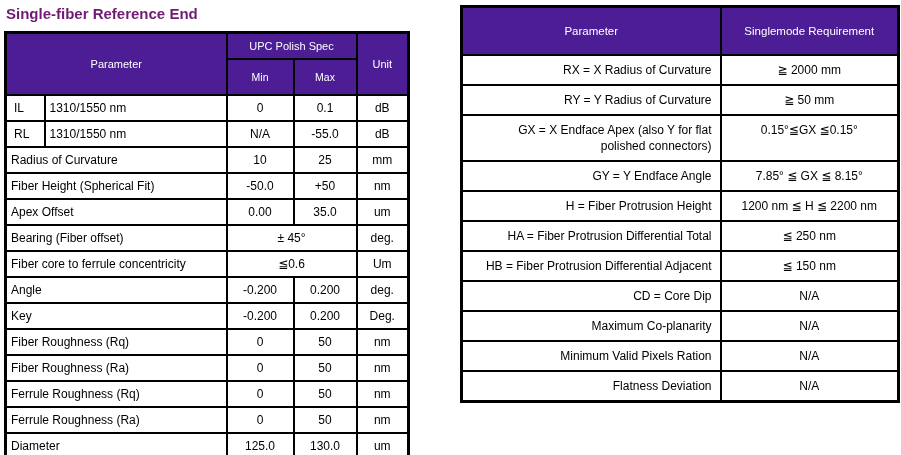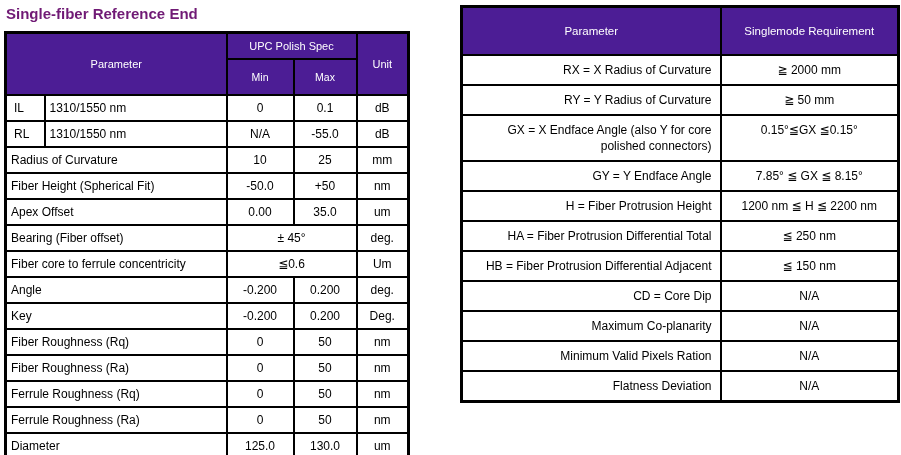--- a/index.html
+++ b/index.html
@@ -190,21 +190,21 @@
     <tbody>
       <tr>
         <td class="param">RX = X Radius of Curvature</td>
         <td class="req">≧ 2000 mm</td>
       </tr>
       <tr>
         <td class="param">RY = Y Radius of Curvature</td>
         <td class="req">≧ 50 mm</td>
       </tr>
       <tr>
-        <td class="param">GX = X Endface Angle (also Y for core polished connectors)</td>
+        <td class="param">GX = X Endface Apex (also Y for flat polished connectors)</td>
         <td class="req">0.15°≦GX ≦0.15°</td>
       </tr>
       <tr>
         <td class="param">GY = Y Endface Angle</td>
         <td class="req">7.85° ≦ GX ≦ 8.15°</td>
       </tr>
       <tr>
         <td class="param">H = Fiber Protrusion Height</td>
         <td class="req">1200 nm ≦ H ≦ 2200 nm</td>
       </tr>

